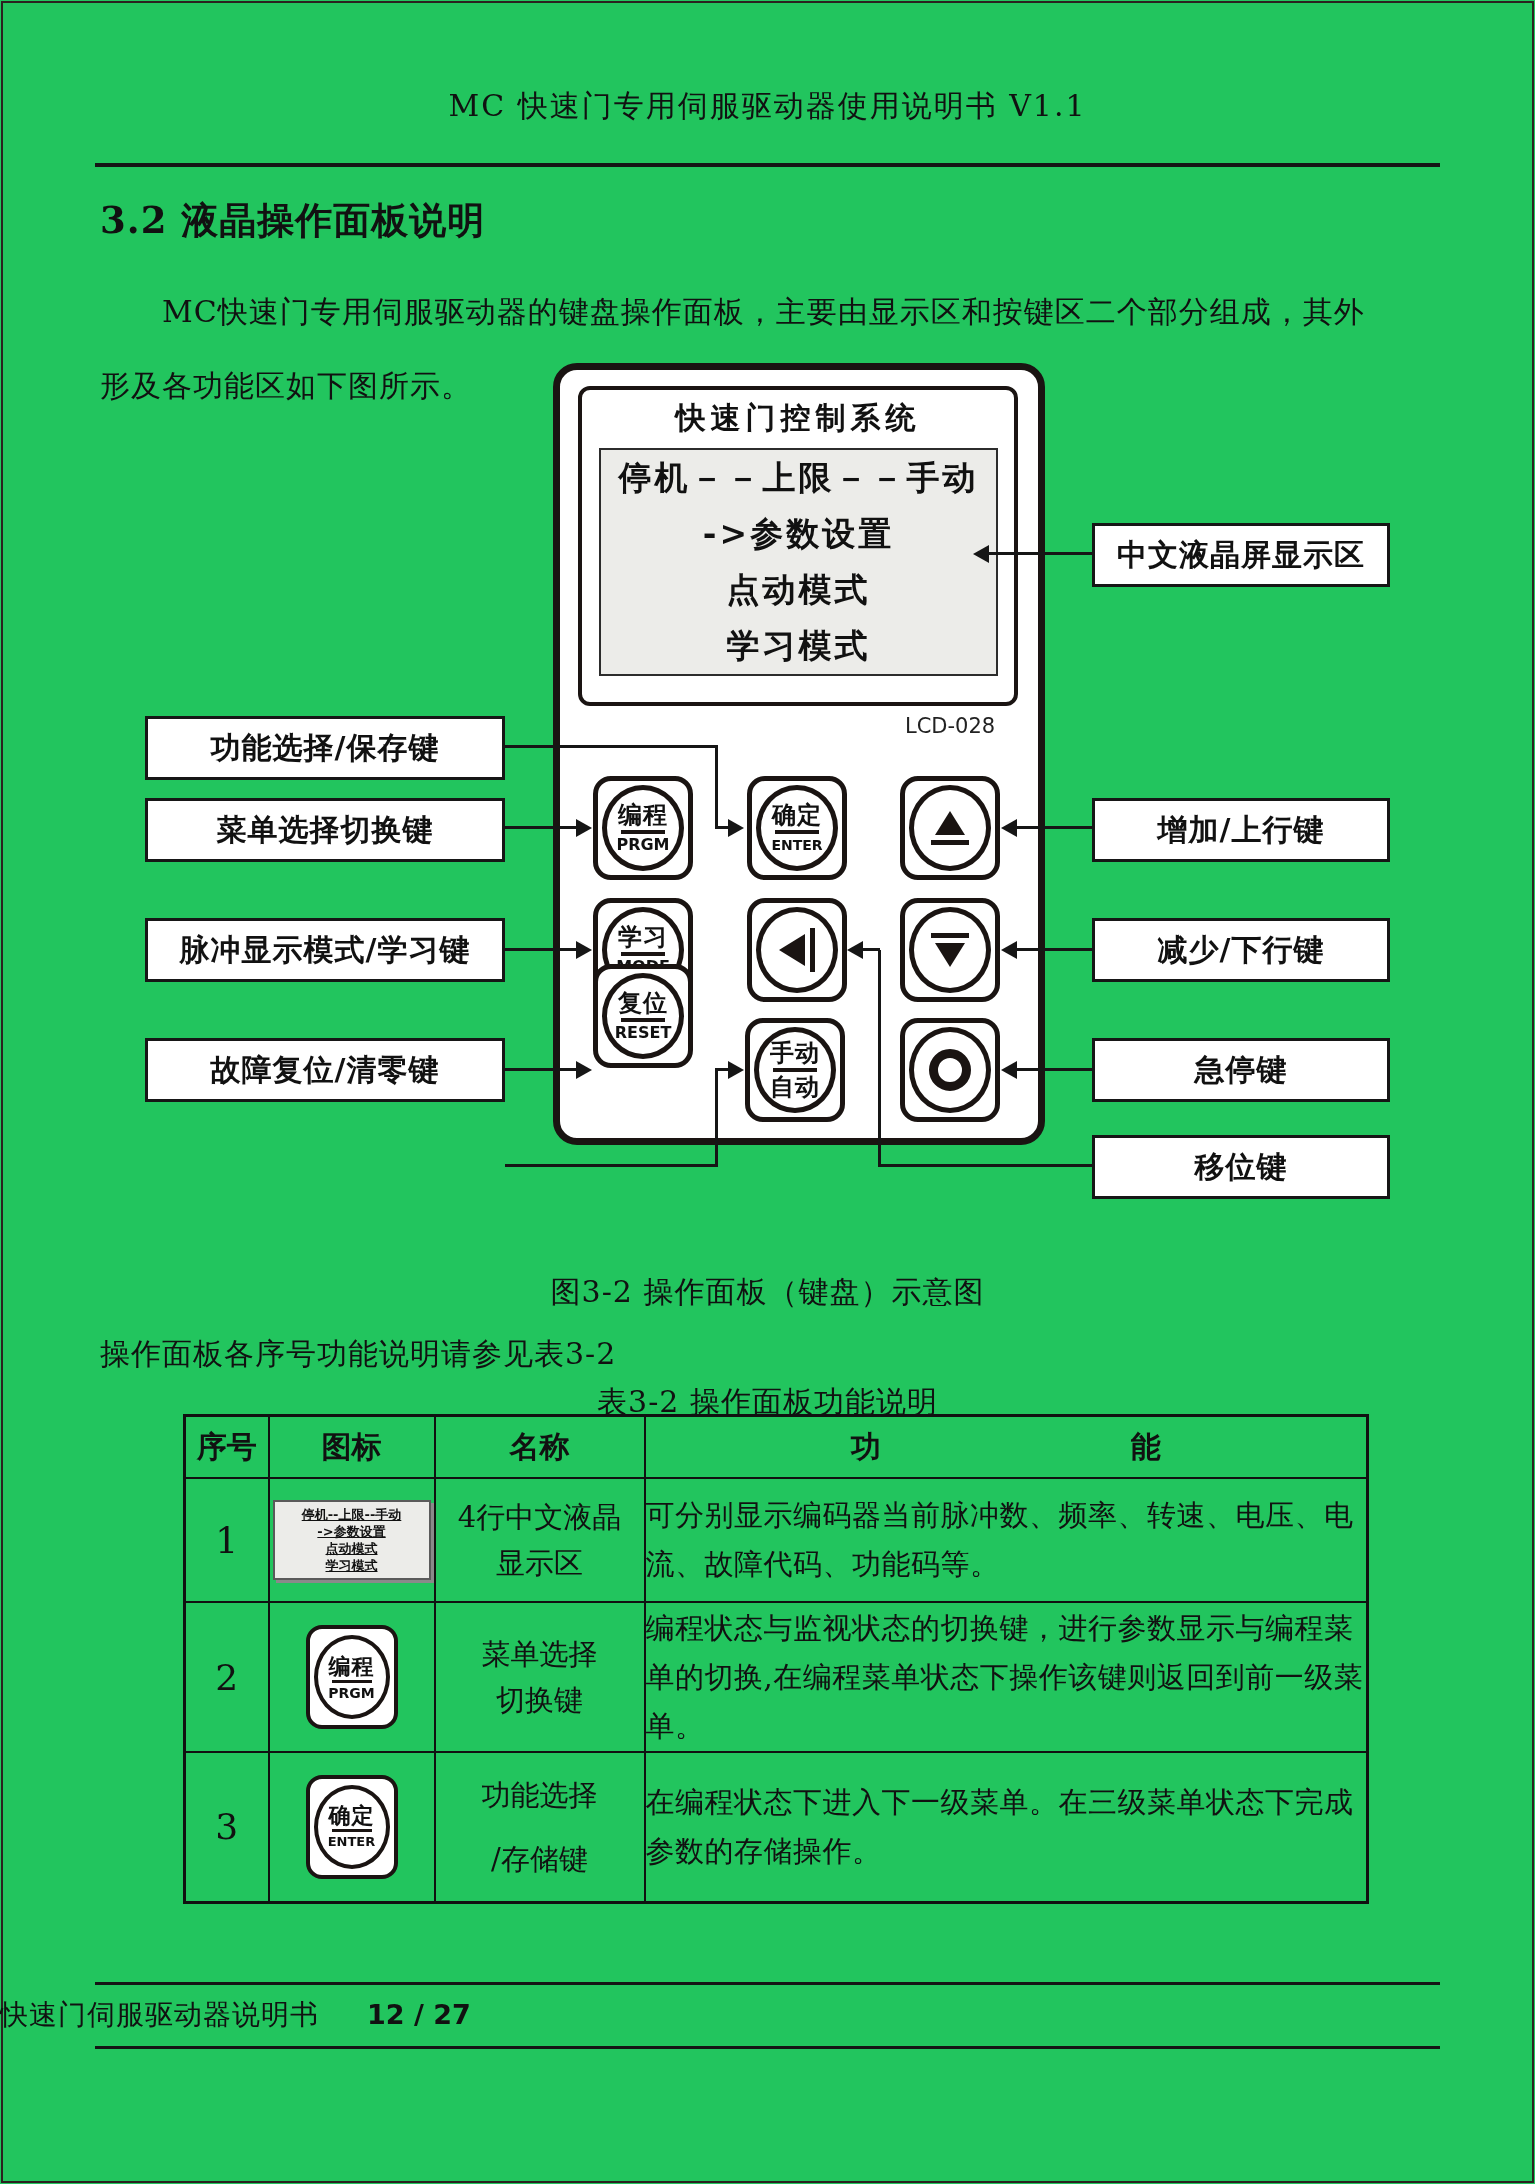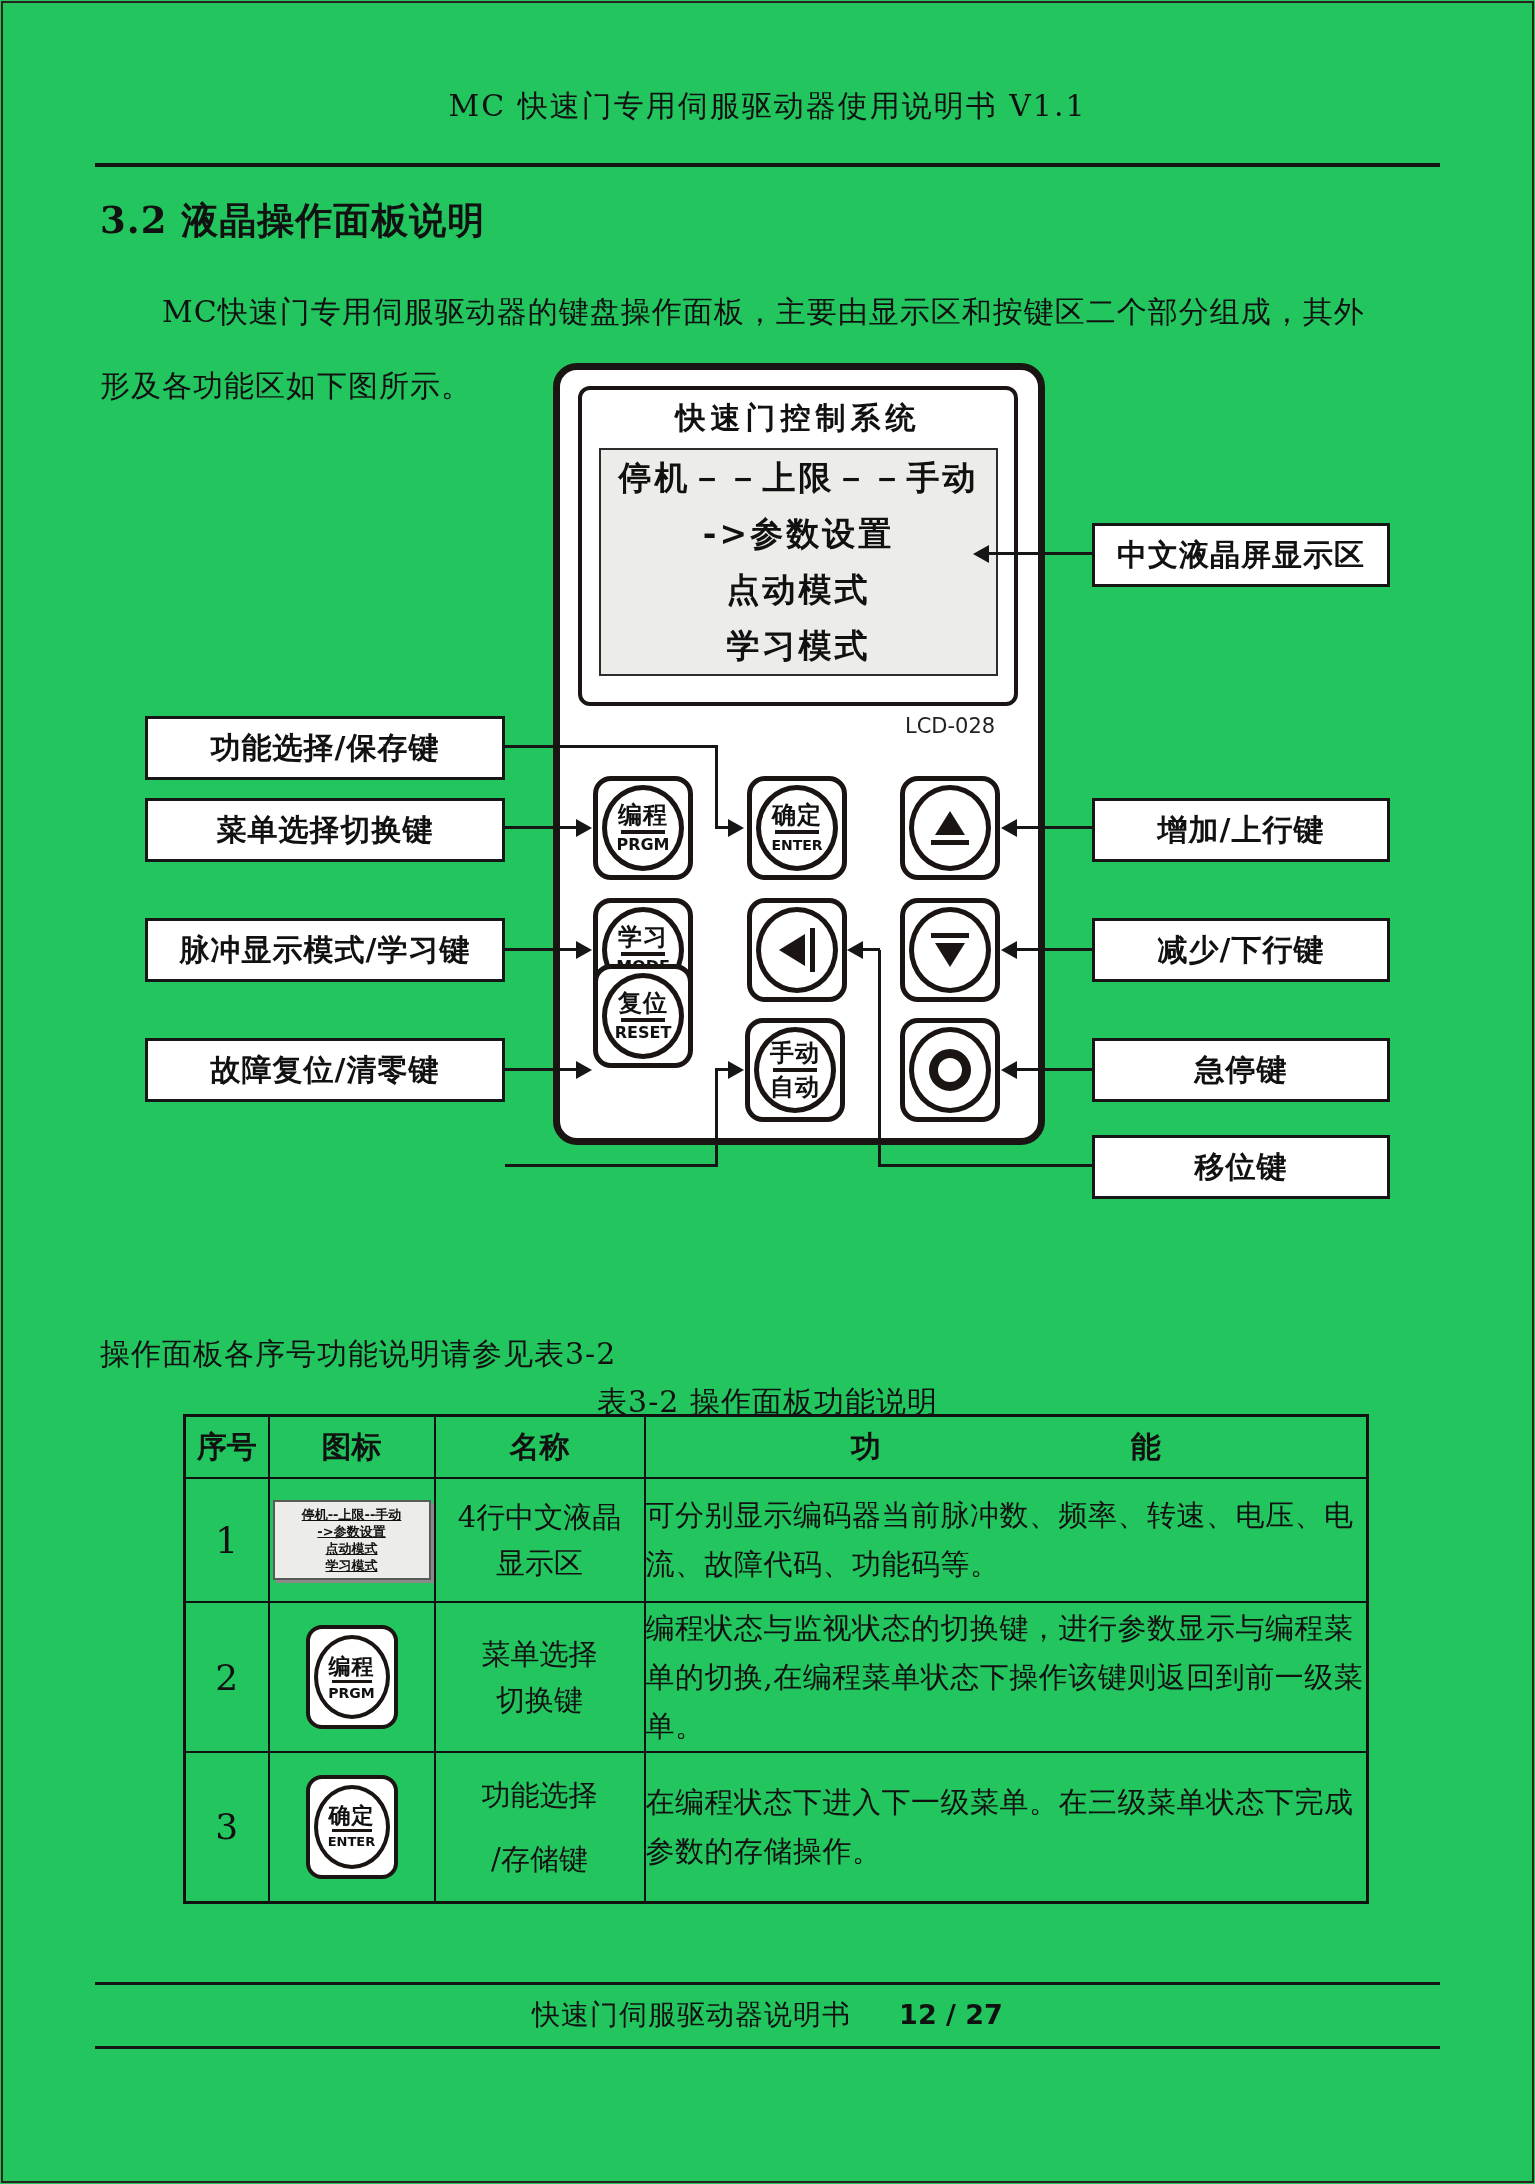--- a/index.html
+++ b/index.html
@@ -93,21 +93,21 @@
         font-family:"DejaVu Sans",sans-serif;text-decoration:underline;}
 
   .tkey{width:92px;height:104px;border:4px solid #1a1412;border-radius:16px;box-sizing:border-box;
         display:flex;align-items:center;justify-content:center;background:#fff;}
   .tkey-circle{width:76px;height:84px;border:4px solid #1a1412;border-radius:50%;box-sizing:border-box;
         display:flex;flex-direction:column;align-items:center;justify-content:center;}
   .tkey .key-cn{font-size:22px;line-height:24px;}
   .tkey .key-div{width:40px;height:3px;margin:2px 0;}
   .tkey .key-en{font-size:14px;line-height:16px;}
 
-  .footer-row{left:0;width:1535px;top:1996px;display:flex;justify-content:center;
+  .footer-row{left:0;width:1535px;top:1996px;display:flex;
         align-items:baseline;gap:48px;}
   .footer-title{font-size:28px;letter-spacing:1px;}
   .footer-page{font-size:27px;font-weight:bold;font-family:"DejaVu Sans",sans-serif;}
 </style>
 </head>
 <body>
 
 <div class="page">
   <div class="page-frame"></div>
 
@@ -237,20 +237,21 @@
   <div class="h-line" style="left:1015px;top:948px;width:77px;"></div>
 
   <div class="arr-l" style="left:1001px;top:1061px;"></div>
   <div class="h-line" style="left:1015px;top:1068px;width:77px;"></div>
 
   <div class="h-line" style="left:880px;top:1164px;width:212px;"></div>
   <div class="v-line" style="left:878px;top:950px;height:217px;"></div>
   <div class="h-line" style="left:862px;top:948px;width:18px;"></div>
   <div class="arr-l" style="left:847px;top:941px;"></div>
 
+  <div class="abs figure-caption center nowrap">图3-2  操作面板（键盘）示意图</div>
   <div class="abs table-intro nowrap">操作面板各序号功能说明请参见表3-2</div>
   <div class="abs table-title center nowrap">表3-2 操作面板功能说明</div>
 
   <table class="func-table">
     <colgroup>
         <col style="width:84px;">
         <col style="width:166px;">
         <col style="width:210px;">
         <col style="width:723px;">
       </colgroup>

